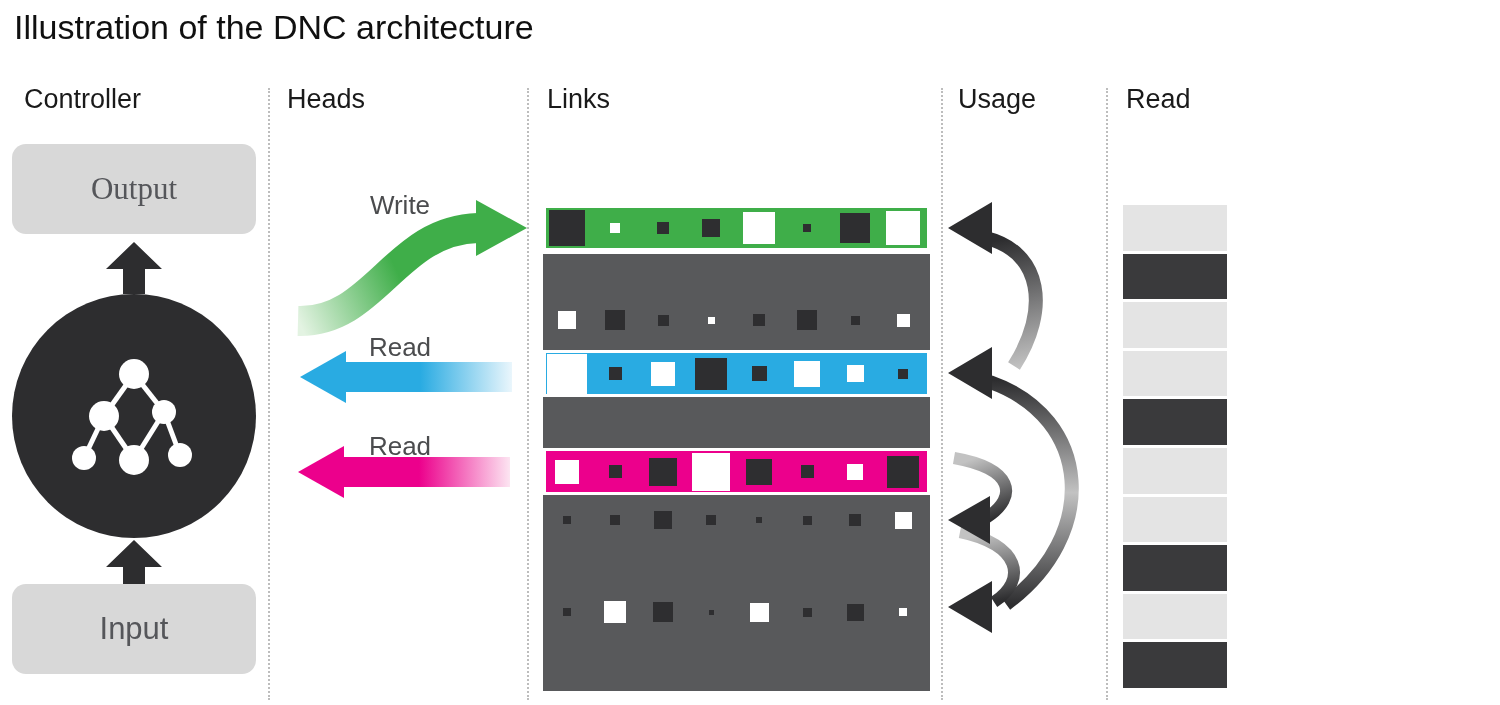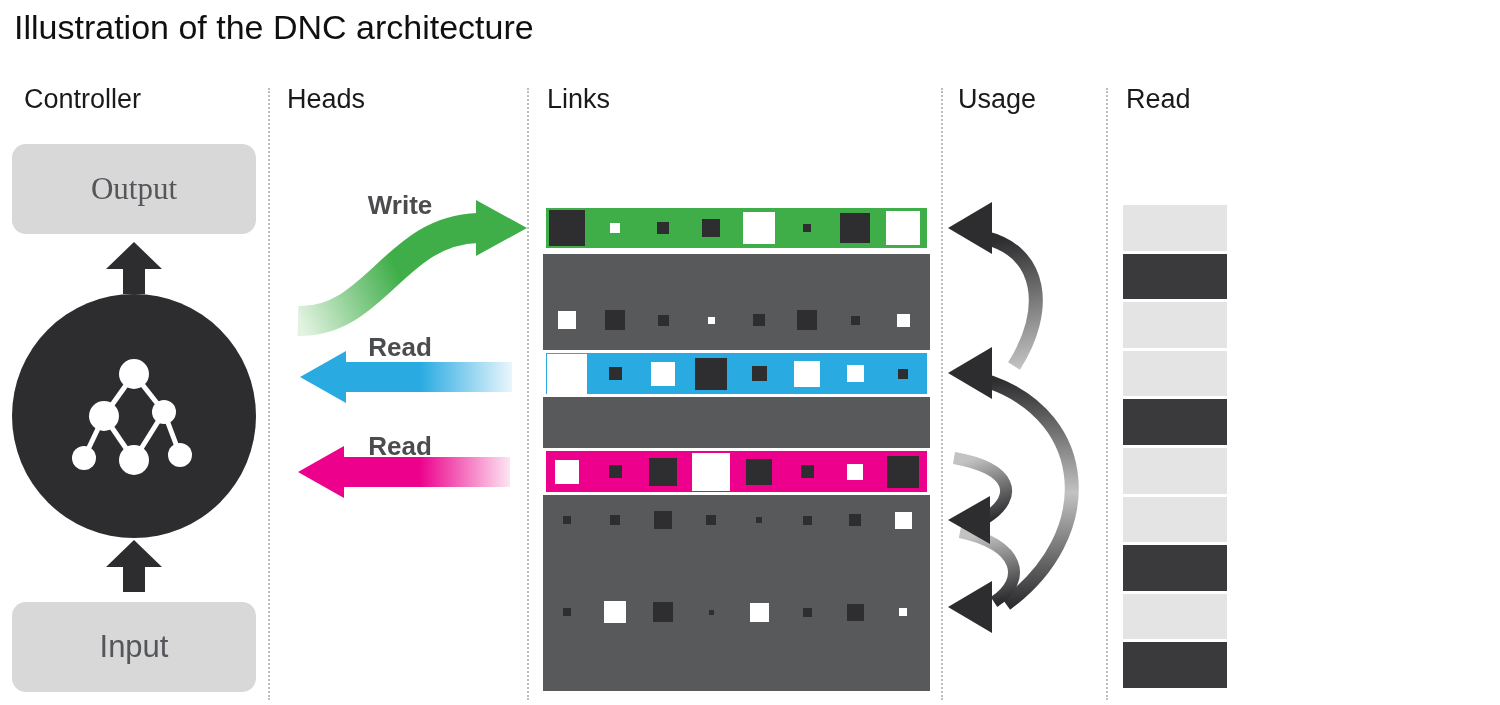--- a/index.html
+++ b/index.html
@@ -16,29 +16,29 @@
   .lbl-links { left: 958px; }
   .lbl-usage { left: 1126px; }
 
   .divider { position: absolute; top: 88px; height: 612px; width: 0; border-left: 2px dotted var(--divider); }
   .div-1 { left: 268px; } .div-2 { left: 527px; } .div-3 { left: 941px; } .div-4 { left: 1106px; }
 
   .io-box { position: absolute; left: 12px; width: 244px; height: 90px; background: var(--box-bg);
             border-radius: 14px; display: flex; align-items: center; justify-content: center;
             font-size: 31px; font-weight: 500; color: var(--box-text); }
   .output-box { top: 144px; font-family: Liberation Serif, serif; }
-  .input-box { top: 602px; justify-content: center; }
+  .input-box { top: 584px; justify-content: center; }
 
   .arrow-up { position: absolute; left: 104px; }
   .arrow-up-top { top: 242px; }
   .arrow-up-bottom { top: 540px; }
   .controller-circle { position: absolute; left: 12px; top: 294px; }
 
   .heads-svg { position: absolute; left: 280px; top: 180px; }
-  .head-label { position: absolute; width: 120px; text-align: center; font-size: 26px; color: #4b4c4e; font-weight: bold; }
+  .head-label { position: absolute; width: 120px; text-align: center; font-size: 26px; color: #4b4c4e; }
   .write-label { left: 340px; top: 190px; }
   .read1-label { left: 340px; top: 332px; }
   .read2-label { left: 340px; top: 431px; }
 
   .memory { position: absolute; left: 543px; top: 205px; width: 387px; height: 486px; }
   .mem-bg { position: absolute; left: 0; right: 0; top: 49px; bottom: 0; background: var(--memory-bg); }
   .mem-row { position: absolute; left: 0; width: 100%; }
   .mem-row.highlight { border: 3px solid #ffffff; }
   .mem-cell { position: absolute; }
 

